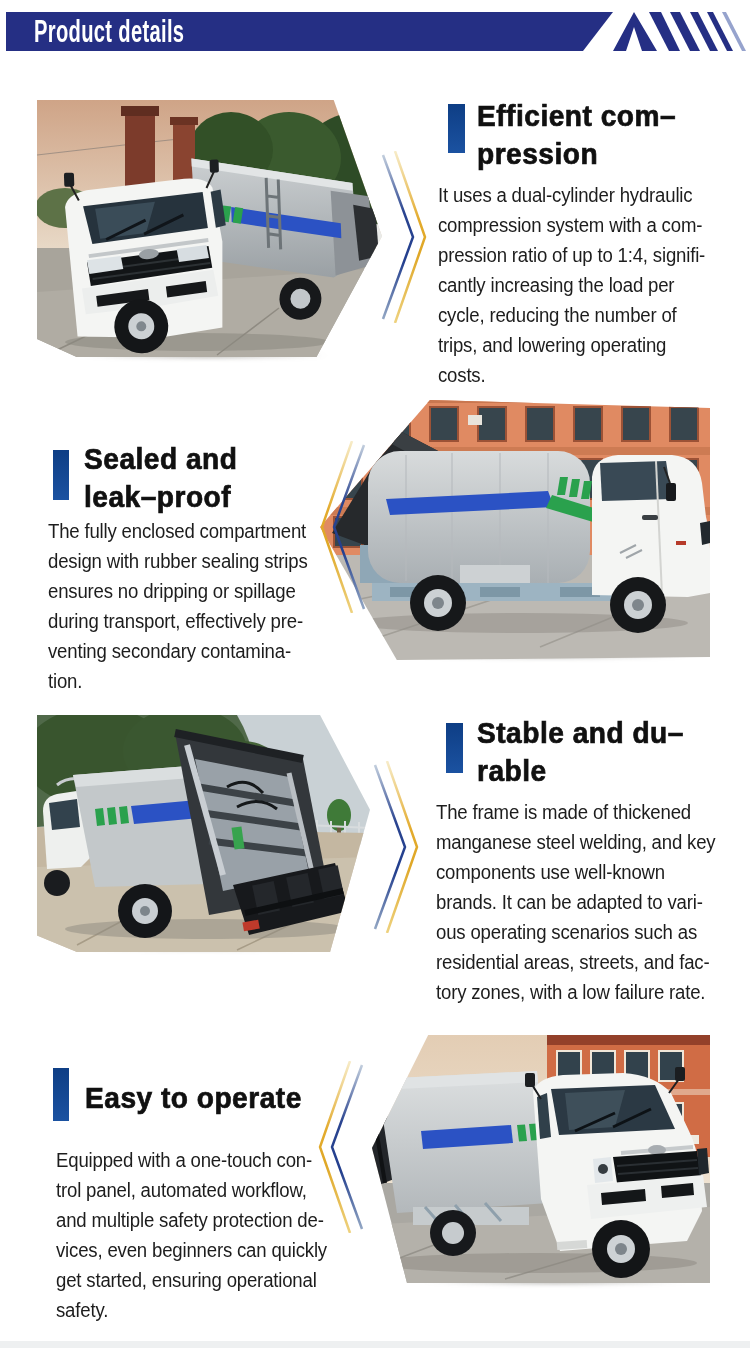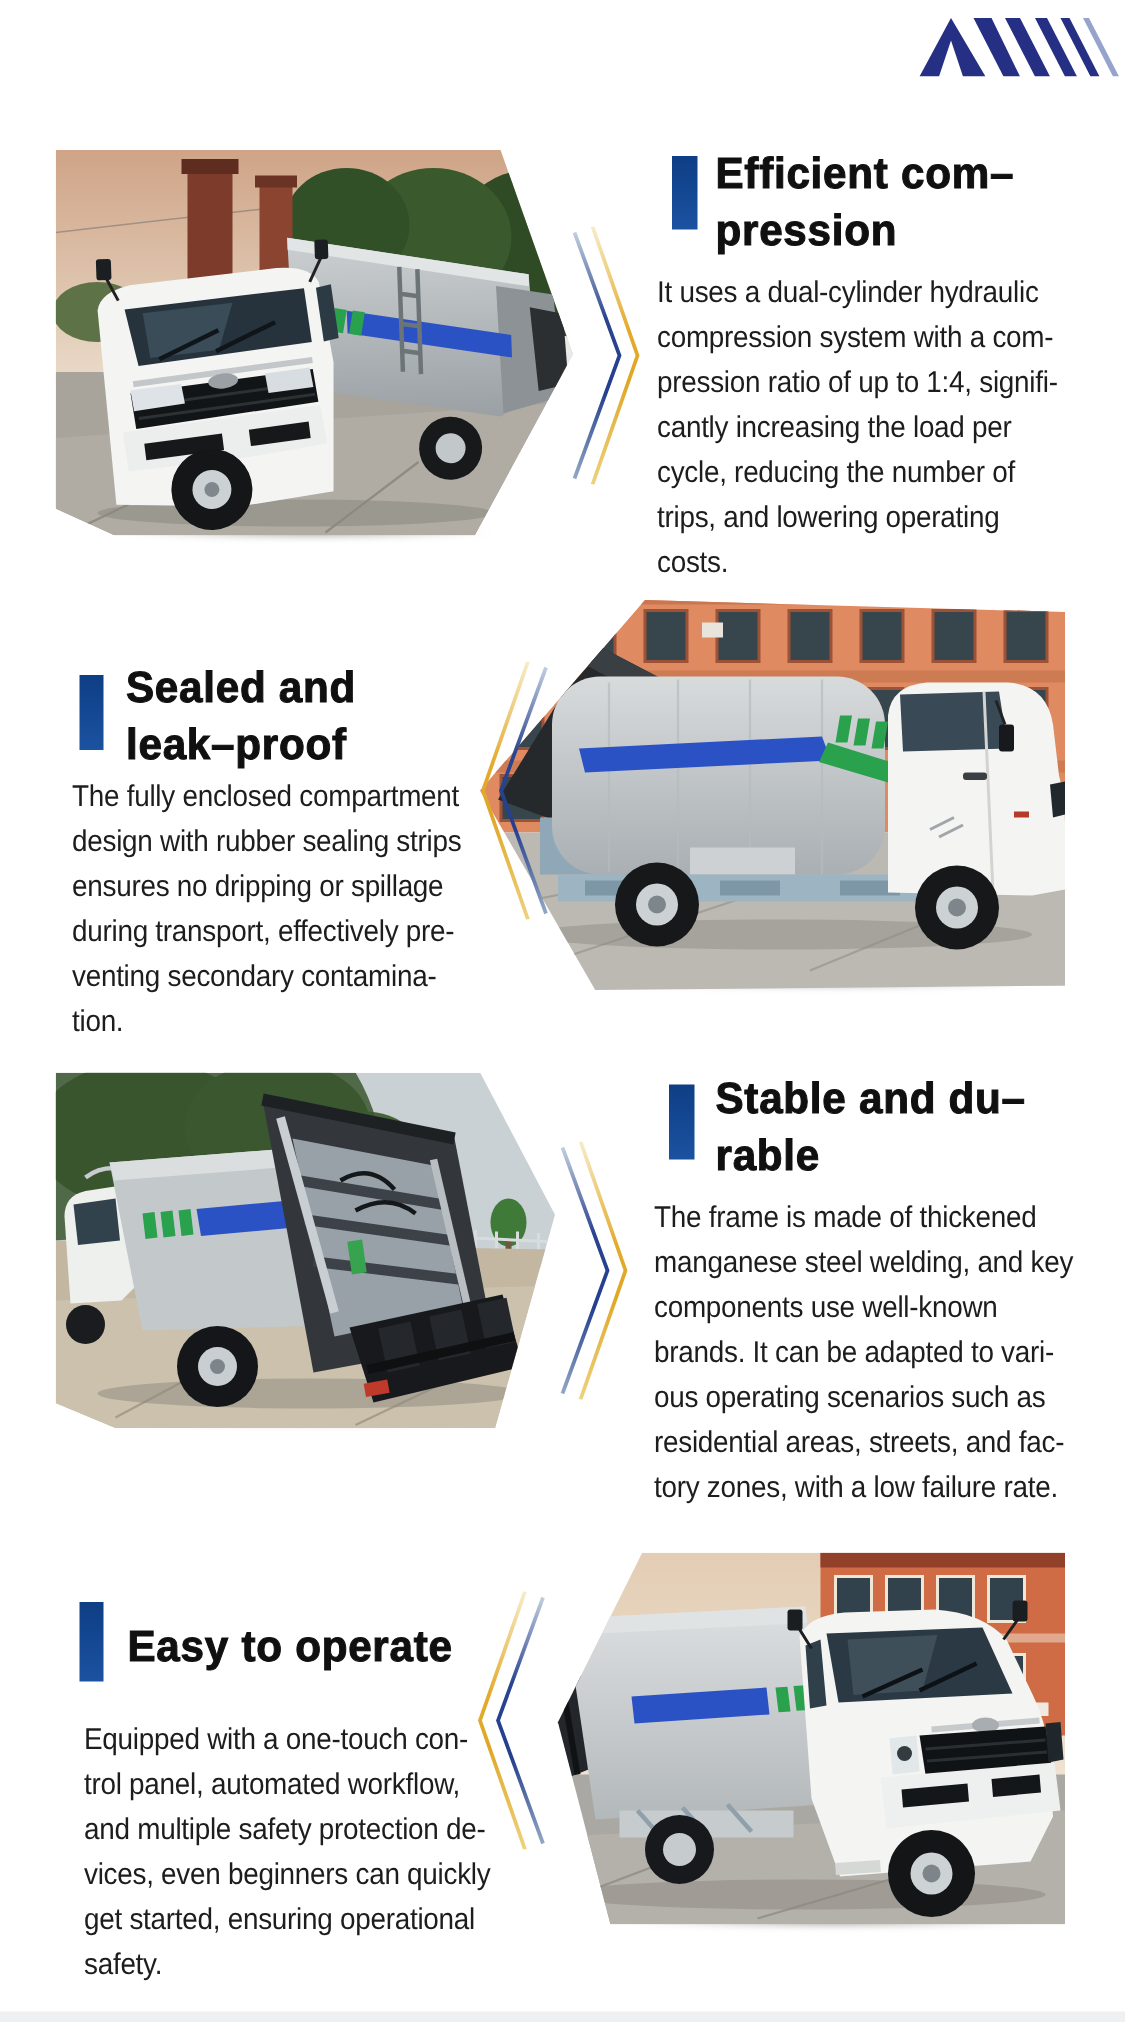--- a/index.html
+++ b/index.html
@@ -54,20 +54,23 @@
     background:radial-gradient(closest-side, rgba(90,88,80,.55), rgba(90,88,80,0));
     filter:blur(2px);
   }
   .footer-strip { position:absolute; left:0; top:1341px; width:750px; height:7px; background:#eef0f1; }
 </style>
 </head>
 <body>
 
 <div class="page">
 
+  <div class="header-bar">
+    <span class="header-title">Product details</span>
+  </div>
   <svg class="hdr-deco" width="150" height="39" viewBox="0 0 150 39">
     <path d="M36,0 L59,39 L15,39 Z M36,15 L44,39 L28,39 Z" fill="#252f84" fill-rule="evenodd"></path>
     <path d="M51,0 H63 L82,39 H71 Z" fill="#252f84"></path>
     <path d="M72,0 H82 L102,39 H92 Z" fill="#252f84"></path>
     <path d="M92,0 H100 L120,39 H112 Z" fill="#252f84"></path>
     <path d="M109,0 H115 L135,39 H129 Z" fill="#252f84"></path>
     <path d="M124,0 H128 L148,39 H144 Z" fill="#96a3cd"></path>
   </svg>
 
   <section>

